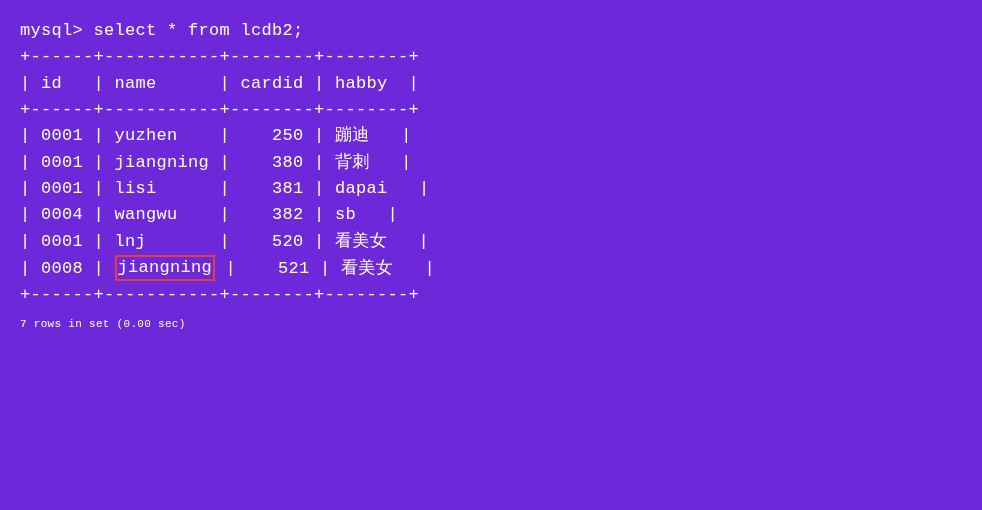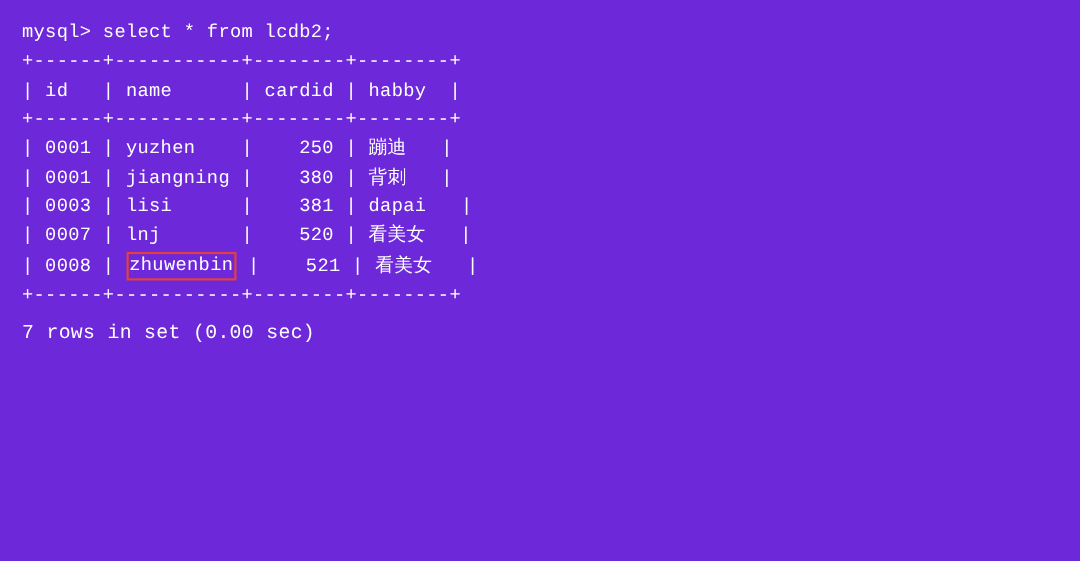--- a/index.html
+++ b/index.html
@@ -22,21 +22,21 @@
       width: 982px;
       height: 510px;
       background-color: #6d28d9;
       padding: 18px 20px 26px 20px;
       position: relative;
     }
 
     .footer-line {
       margin-top: 10px;
       color: #ffffff;
-      font-size: 18px;
+      font-size: 11px;
       letter-spacing: 0.3px;
     }
 
     .watermark {
       position: absolute;
       bottom: 18px;
       right: 20px;
       color: #aaaaaa;
       font-size: 13px;
       font-family: 'Courier New', Courier, monospace;
@@ -62,19 +62,20 @@
 </head>
 <body>
 
 <div class="terminal">
   <pre id="terminal-content"><span>mysql&gt; select * from lcdb2;</span>
 <span>+------+-----------+--------+--------+</span>
 <span>| id   | name      | cardid | habby  |</span>
 <span>+------+-----------+--------+--------+</span>
 <span>| 0001 | yuzhen    |    250 | 蹦迪   |
 </span><span>| 0001 | jiangning |    380 | 背刺   |
-</span><span>| 0003 | lisi      |    381 | dapai   |
-</span><span>| 0007 | lnj       |    520 | 看美女   |
-</span><span>| 0008 | <span class="highlight-name">zhuwenbin</span> |    521 | 看美女   |
+</span><span>| 0001 | lisi      |    381 | dapai   |
+</span><span>| 0004 | wangwu    |    382 | sb   |
+</span><span>| 0001 | lnj       |    520 | 看美女   |
+</span><span>| 0008 | <span class="highlight-name">jiangning</span> |    521 | 看美女   |
 </span><span>+------+-----------+--------+--------+</span>
 </pre>
   <div class="footer-line">7 rows in set (0.00 sec)</div>
 </div>
 
 </body></html>

